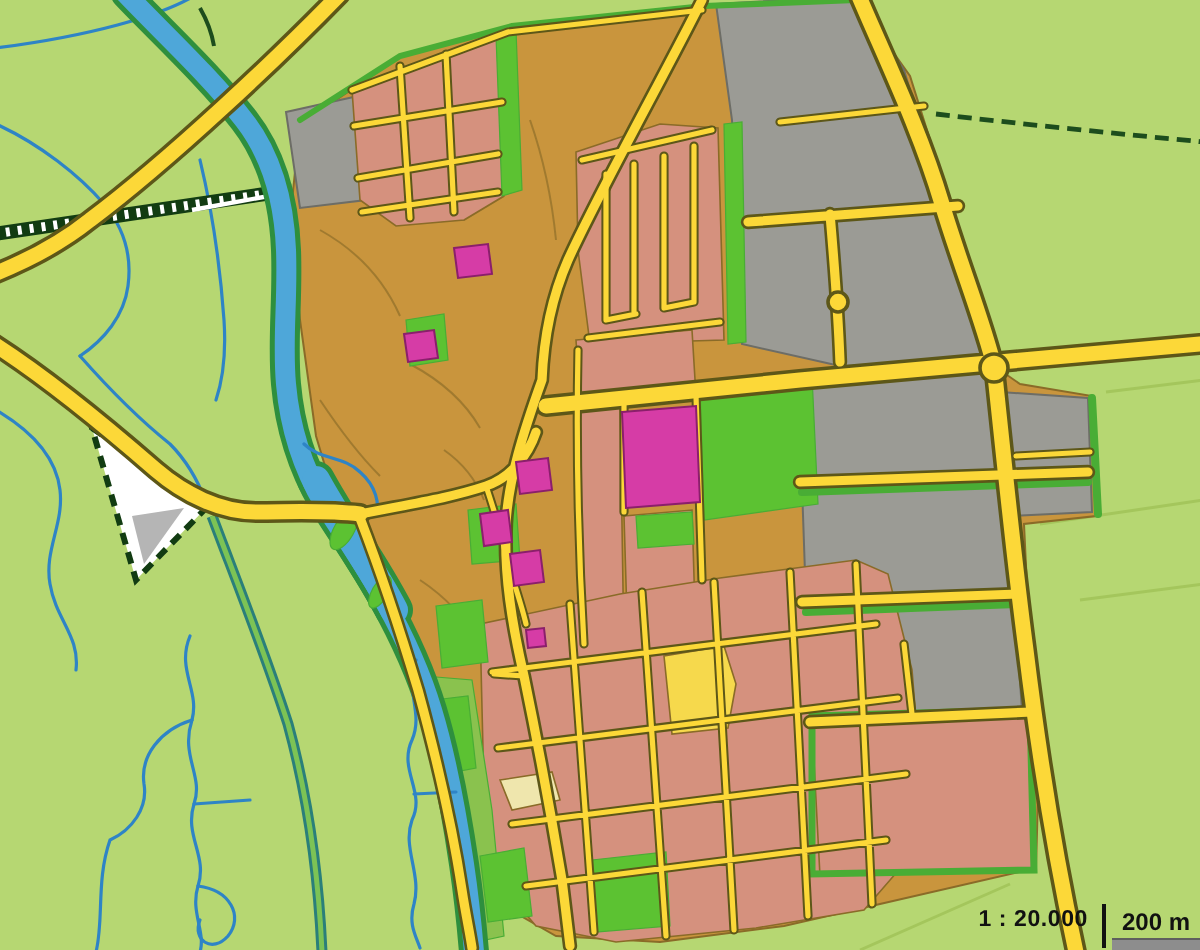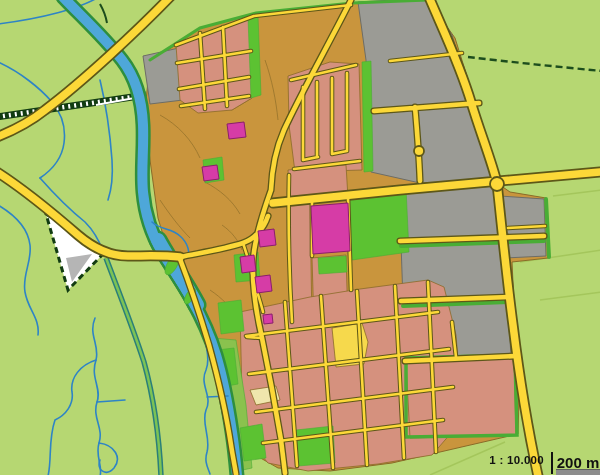--- a/index.html
+++ b/index.html
@@ -29,21 +29,21 @@
   .rail-base{stroke:var(--rail-dark);fill:none;}
   .rail-tick{stroke:var(--rail-tick);fill:none;}
   .hedge{stroke:var(--hedge-dark);fill:none;stroke-width:2.4;stroke-dasharray:7 4;}
   .lane-e{stroke:var(--lane-edge);fill:none;}
   .lane-f{stroke:var(--lane-fill);fill:none;}
   .rb{fill:var(--road-yellow);stroke:var(--road-casing);stroke-width:1.8;}
   
   .scale-ratio{position:absolute;left:468px;top:454px;width:76px;text-align:right;
     font-size:11.5px;font-weight:bold;color:var(--scale-text);letter-spacing:.3px;}
   .scale-label{position:absolute;left:556px;top:454px;width:44px;text-align:center;
-    font-size:15px;font-weight:bold;color:var(--scale-text);}
+    font-size:12px;font-weight:bold;color:var(--scale-text);}
   .scale-tick{position:absolute;left:551px;top:452px;width:2px;height:22px;background:var(--scale-text);}
   .scale-bar{position:absolute;left:556px;top:469px;width:44px;height:5px;
     background:var(--scale-bar-fill);border-top:1px solid #5e5e5e;}
 </style>
 </head>
 <body>
 
 <div class="map-wrap">
   <svg width="600" height="475" viewBox="0 0 600 475">
 
@@ -161,17 +161,17 @@
       <path class="f-mag" d="M311,206 L348,203 L350,251 L313,254 Z"></path>
       <path class="f-mag" d="M227,124 L244,122 L246,137 L229,139 Z"></path>
       <path class="f-mag" d="M202,167 L217,165 L219,179 L204,181 Z"></path>
       <path class="f-mag" d="M258,231 L274,229 L276,245 L260,247 Z"></path>
       <path class="f-mag" d="M240,257 L254,255 L256,271 L242,273 Z"></path>
       <path class="f-mag" d="M255,277 L270,275 L272,291 L257,293 Z"></path>
       <path class="f-mag" d="M263,315 L272,314 L273,323 L264,324 Z"></path>
     </g>
   </svg>
 
-  <div class="scale-ratio">1 : 10.000</div>
+  <div class="scale-ratio">1 : 20.000</div>
   <div class="scale-tick"></div>
   <div class="scale-label">200 m</div>
   <div class="scale-bar"></div>
 </div>
 
 </body></html>

